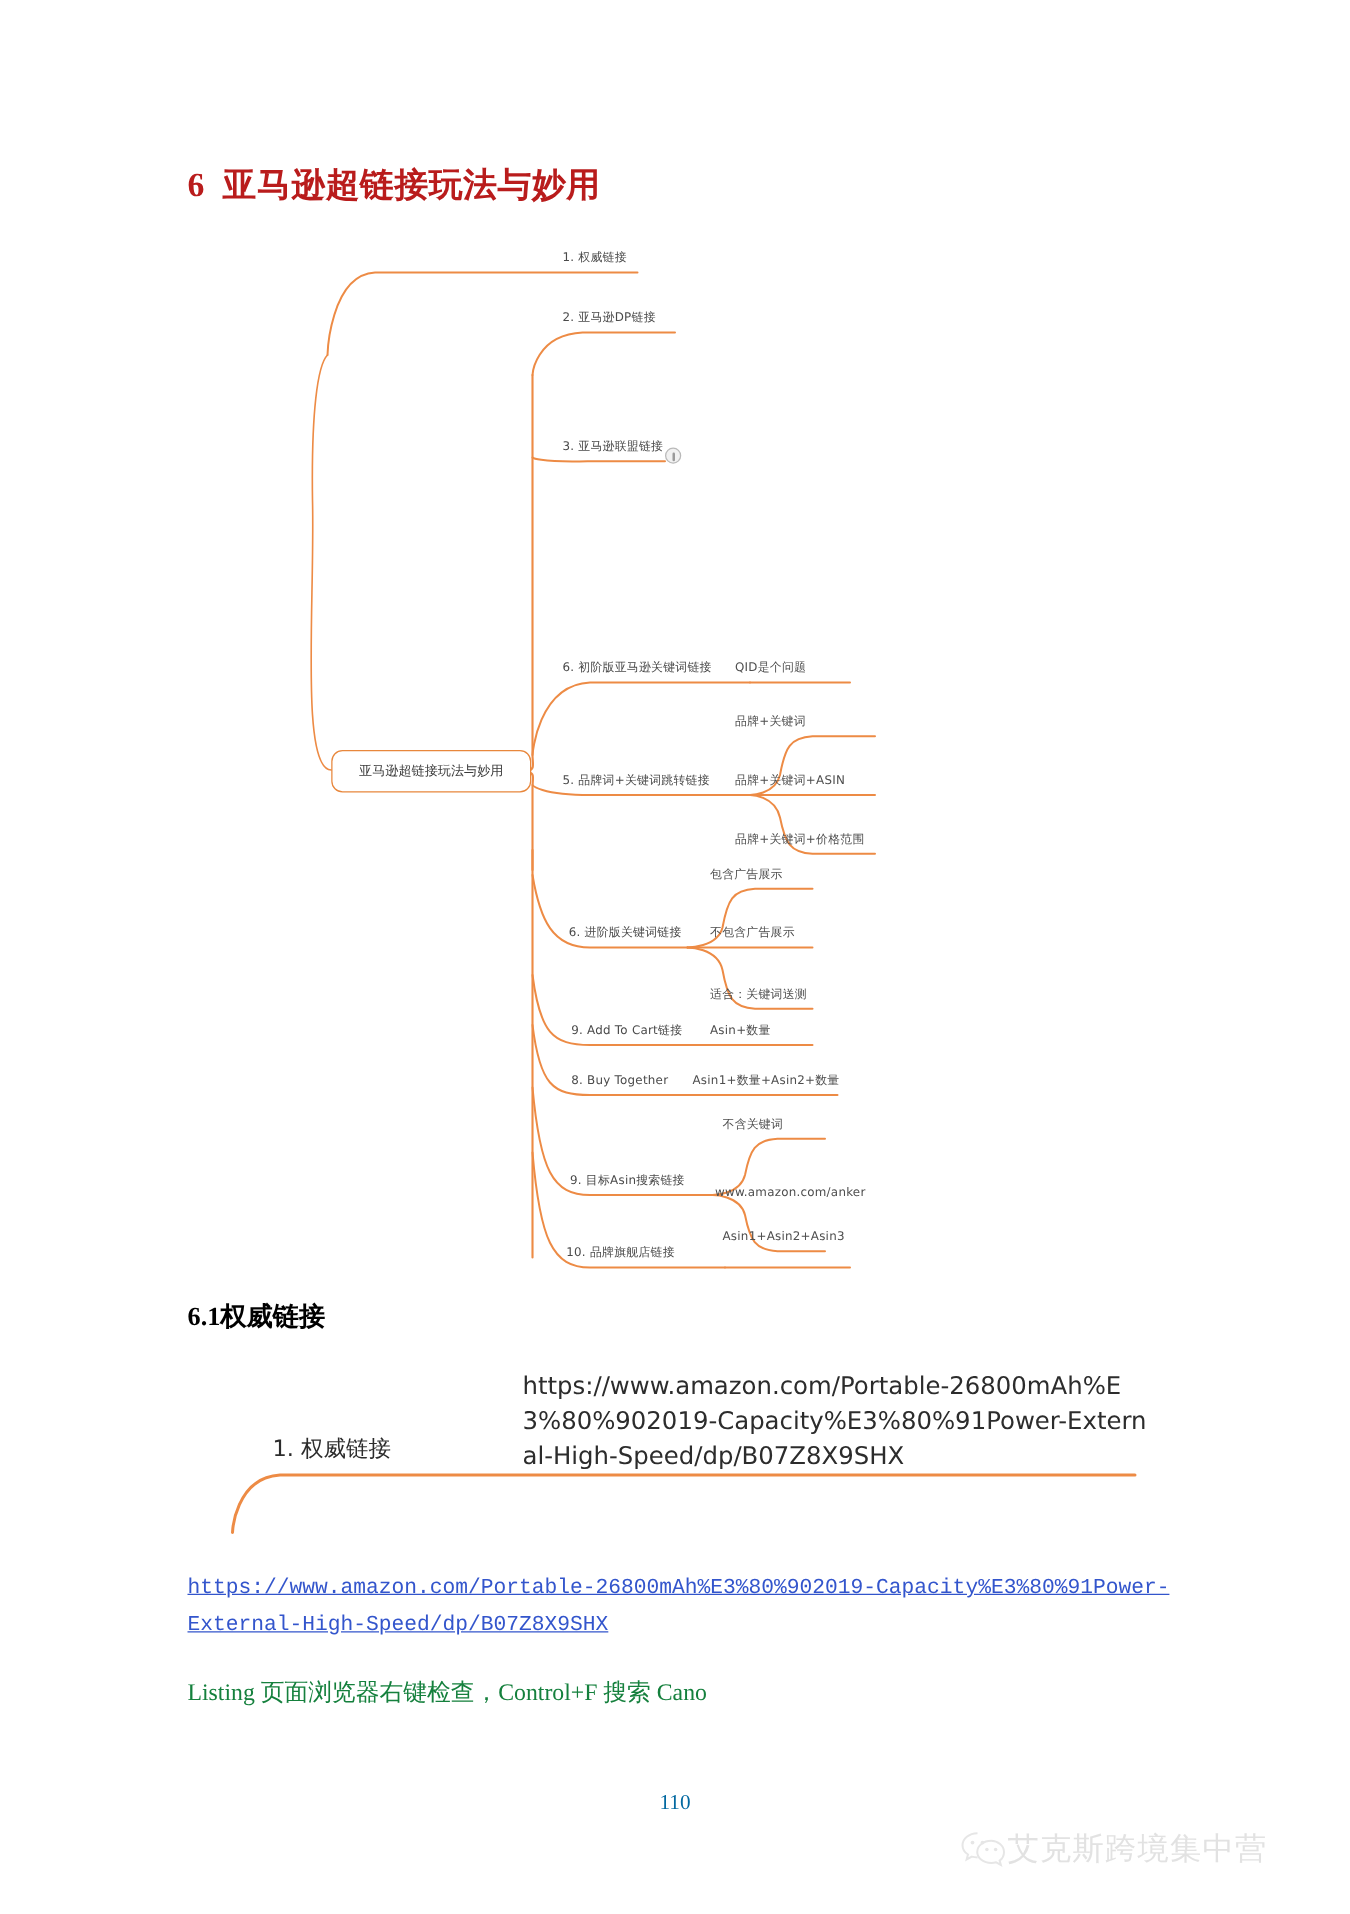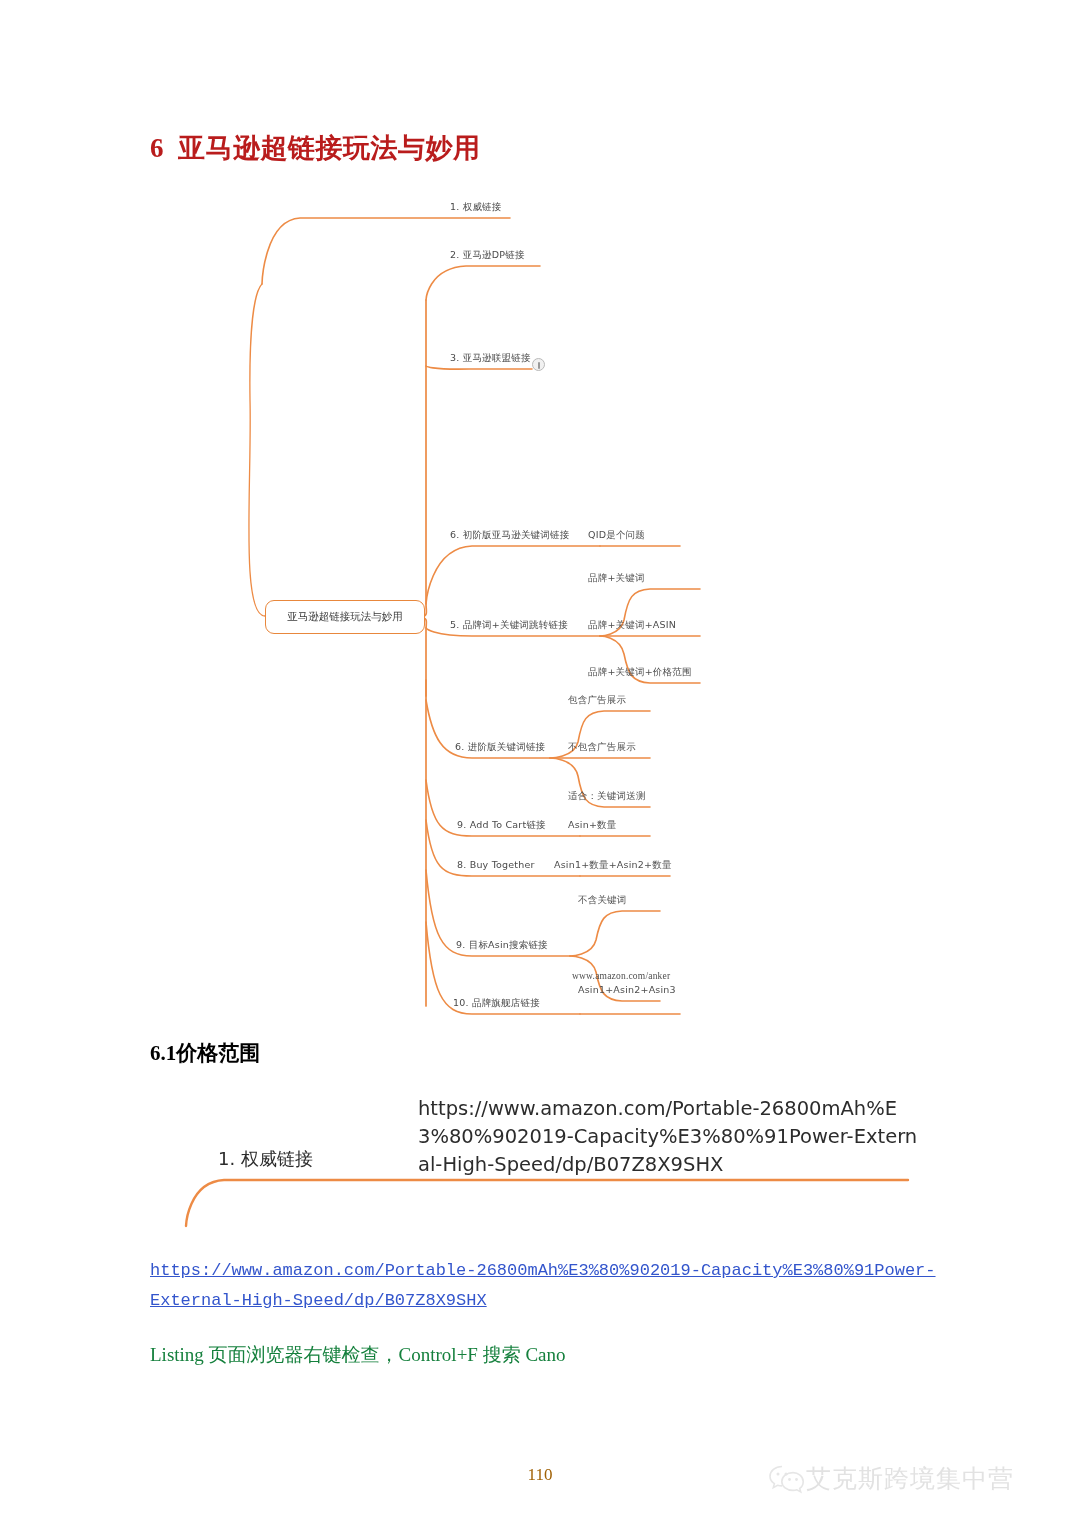--- a/index.html
+++ b/index.html
@@ -169,22 +169,21 @@
 
   
   .page-number {
     position: absolute;
     left: 0;
     right: 0;
     top: 1432px;
     text-align: center;
     font-family: "Liberation Serif", "DejaVu Serif", serif;
     font-size: 17px;
-    color: #a16207;
-    margin-top: 33px;
+    color: #0369a1;
   }
 
   .watermark {
     position: absolute;
     left: 768px;
     top: 1462px;
     display: flex;
     align-items: center;
     gap: 0;
   }
@@ -283,25 +282,25 @@
     <div class="mm-label lvl2" style="left:388px; top:515px;">包含广告展示</div>
     <div class="mm-label lvl2" style="left:388px; top:562px;">不包含广告展示</div>
     <div class="mm-label lvl2" style="left:388px; top:611px;">适合：关键词送测</div>
 
     <div class="mm-label lvl2" style="left:388px; top:640px;">Asin+数量</div>
     <div class="mm-label lvl2" style="left:374px; top:680px;">Asin1+数量+Asin2+数量</div>
 
     <div class="mm-label lvl2" style="left:398px; top:715px;">不含关键词</div>
     <div class="mm-label lvl2" style="left:398px; top:805px;">Asin1+Asin2+Asin3</div>
 
-    <div class="mm-label lvl2" style="left:392px; top:792px;font-family:Liberation Serif, serif;">www.amazon.com/anker</div>
+    <div class="mm-label lvl2" style="left:392px; top:770px;">www.amazon.com/anker</div>
   </div>
 
   <div class="h2">
-    <span class="num">6.1</span><span>价格范围</span>
+    <span class="num">6.1</span><span>权威链接</span>
   </div>
 
   <div class="mindmap2">
     <svg width="790" height="140" viewBox="0 0 790 140" fill="none">
       <path d="M 36 136 C 36 136 38 92 74 90 L 758 90" stroke="#ED8B45" stroke-width="2.4" fill="none" stroke-linecap="round"></path>
     </svg>
     <div class="mm2-label">1. 权威链接</div>
     <div class="mm2-url">https://www.amazon.com/Portable-26800mAh%E3%80%902019-Capacity%E3%80%91Power-External-High-Speed/dp/B07Z8X9SHX</div>
   </div>
 

